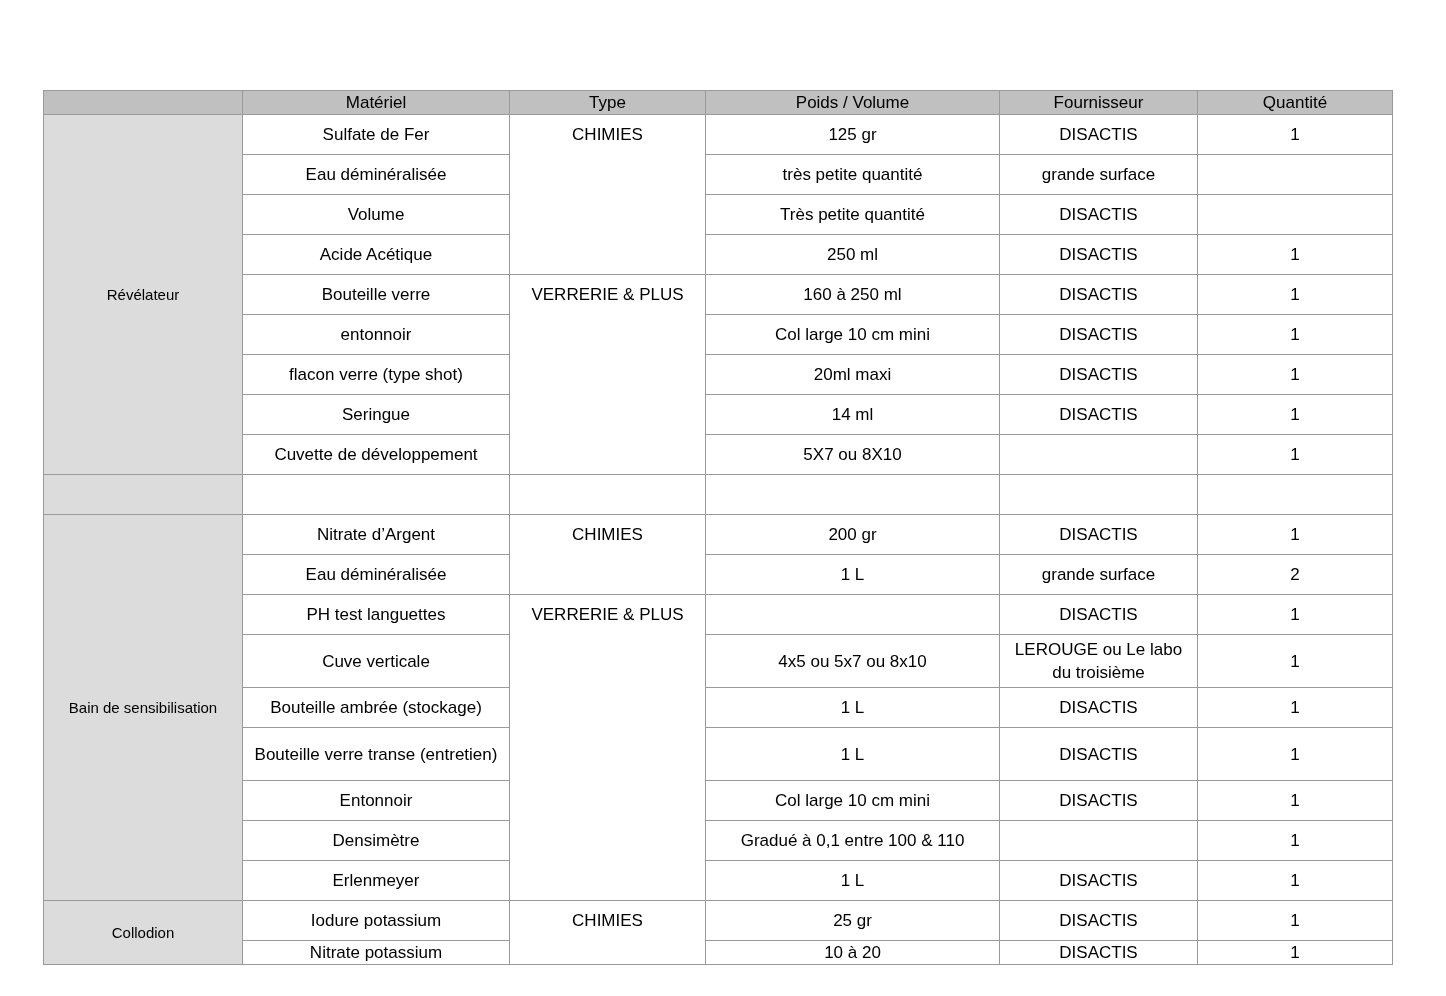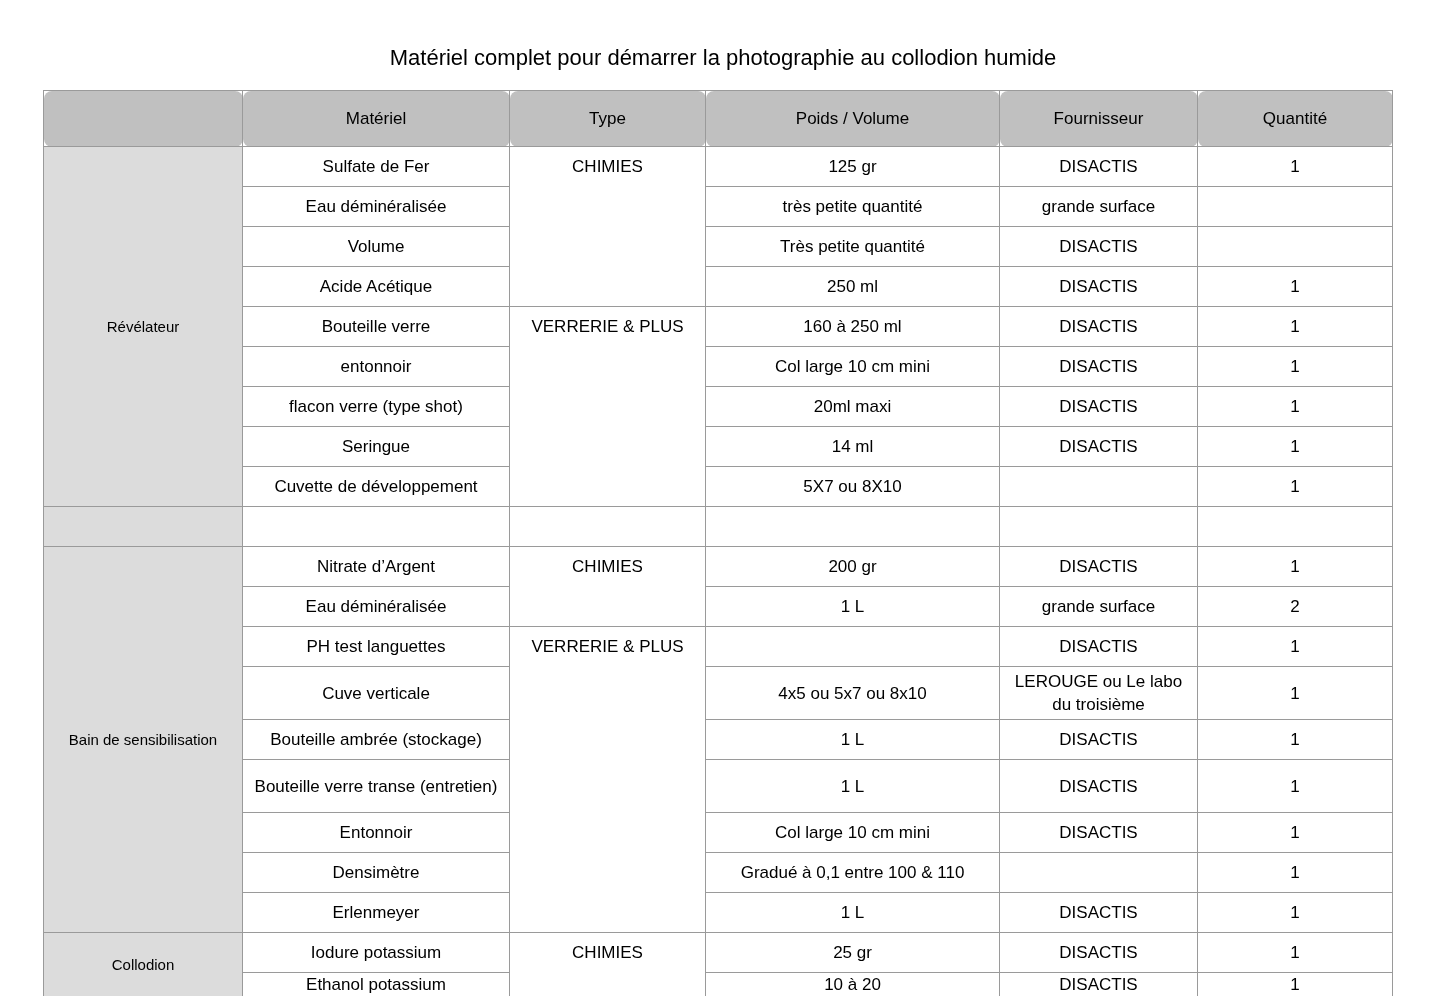--- a/index.html
+++ b/index.html
@@ -50,25 +50,24 @@
     vertical-align: middle;
     font-weight: 400;
     line-height: 23px;
     background: #ffffff;
     box-sizing: border-box;
   }
   
   thead th {
     background: #c0c0c0 !important;
     font-weight: bold;
-    height: 56px;
+    height: 24px;
     font-size: 17px;
     border-bottom: 2px solid #3a3a3a;
     border-top: 1px solid #9a9a9a;
-    border-radius: 8px;
   }
   thead th.blank-head {
     background: #c0c0c0 !important;
   }
   
   td.group-cell {
     background: #dcdcdc !important;
     font-weight: bold;
     font-size: 15px;
     line-height: 23px;
@@ -97,21 +96,20 @@
   .cut-row td {
     height: 22px;
     overflow: hidden;
   }
 </style>
 </head>
 <body>
 
 <div class="page">
 
-  <div class="doc-title">Matériel complet pour démarrer la photographie au collodion humide</div>
 
   <div class="table-wrap">
     <table class="matos">
       <colgroup>
         <col class="c0">
           <col class="c1">
           <col class="c2">
           <col class="c3">
           <col class="c4">
           <col class="c5">
@@ -251,21 +249,21 @@
           </tr>
           <tr>
             <td class="group-cell" rowspan="2">Collodion</td>
             <td class="row-h">Iodure potassium</td>
             <td class="row-h" rowspan="2" style="vertical-align: top; padding-top: 8px;">CHIMIES</td>
             <td class="row-h">25 gr</td>
             <td class="row-h">DISACTIS</td>
             <td class="row-h">1</td>
           </tr>
           <tr class="cut-row">
-            <td class="row-h">Ethanol potassium</td>
+            <td class="row-h">Nitrate potassium</td>
             <td class="row-h">10 à 20</td>
             <td class="row-h">DISACTIS</td>
             <td class="row-h">1</td>
           </tr>
         </tbody>
     </table>
   </div>
 
 </div>
 

